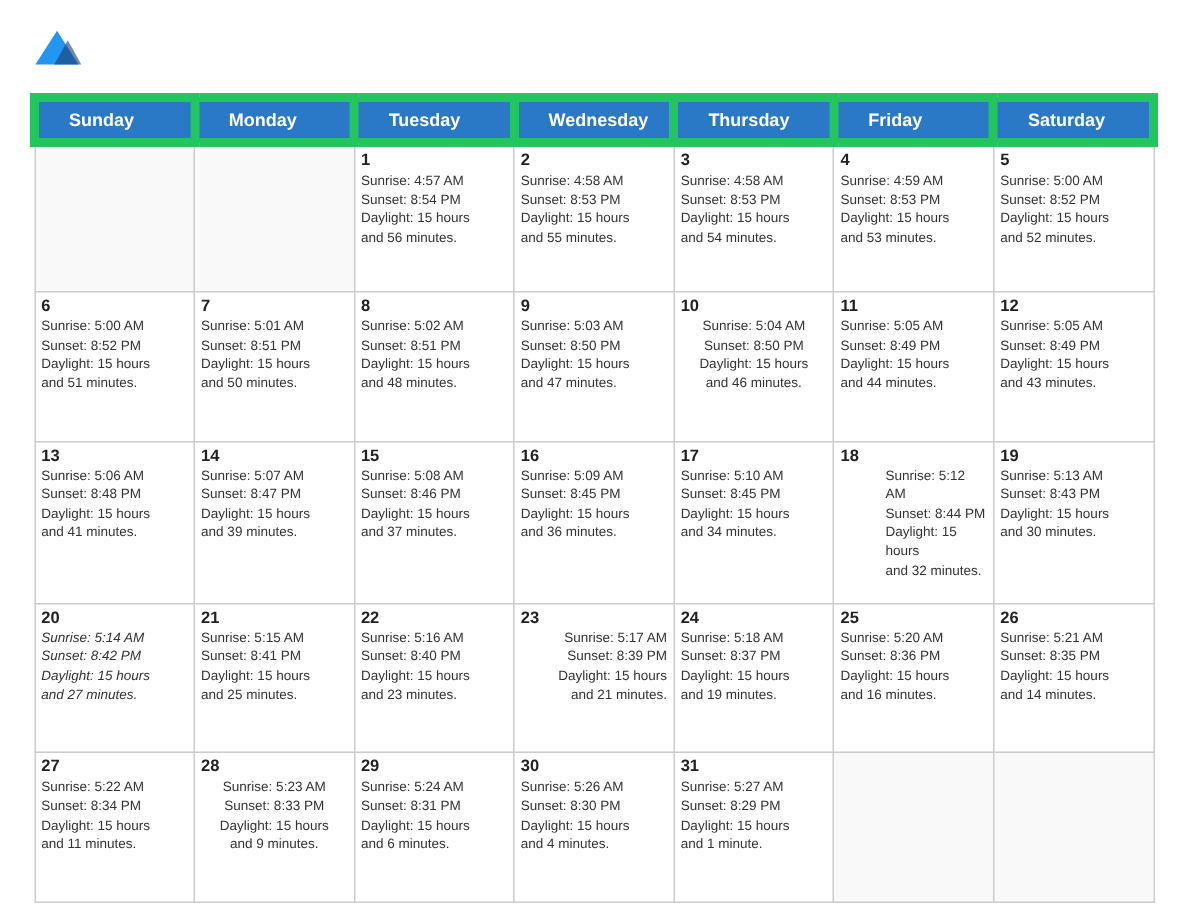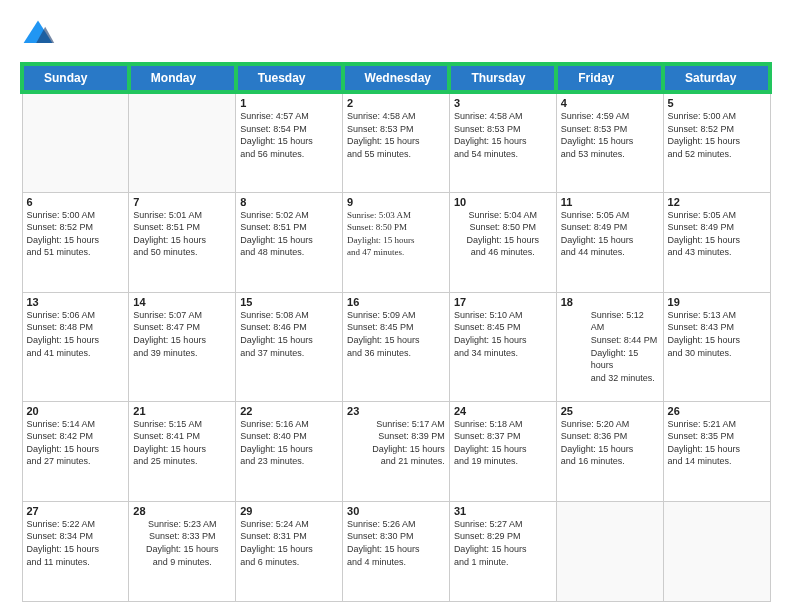--- a/index.html
+++ b/index.html
@@ -62,21 +62,21 @@
       width: 100%;
       table-layout: fixed;
     }
     .calendar th {
       background-color: #2979c7;
       color: #fff;
       font-size: 12px;
       font-weight: bold;
       padding: 5px 20px;
       text-align: left;
-      border: 4px solid #22c55e;
+      border: 6px solid #22c55e;
     }
     .calendar td {
       border: 1px solid #ccc;
       vertical-align: top;
       padding: 3px 4px;
       font-size: 9.5px;
       color: #222;
       background: #fff;
       height: 88px;
     }
@@ -188,21 +188,21 @@
           </td>
           <td>
             <div class="day-num">8</div>
             <div class="day-info" style="white-space: pre-line;">Sunrise: 5:02 AM
 Sunset: 8:51 PM
 Daylight: 15 hours
 and 48 minutes.</div>
           </td>
           <td>
             <div class="day-num">9</div>
-            <div class="day-info" style="white-space: pre-line; font-family: Liberation Serif, serif;">Sunrise: 5:03 AM
+            <div class="day-info" style="white-space: pre-line;">Sunrise: 5:03 AM
 Sunset: 8:50 PM
 Daylight: 15 hours
 and 47 minutes.</div>
           </td>
           <td>
             <div class="day-num">10</div>
             <div class="day-info" style="white-space: pre-line; text-align: center;">Sunrise: 5:04 AM
 Sunset: 8:50 PM
 Daylight: 15 hours
 and 46 minutes.</div>
@@ -269,21 +269,21 @@
             <div class="day-num">19</div>
             <div class="day-info" style="white-space: pre-line;">Sunrise: 5:13 AM
 Sunset: 8:43 PM
 Daylight: 15 hours
 and 30 minutes.</div>
           </td>
         </tr>
         <tr class="week-row">
           <td>
             <div class="day-num">20</div>
-            <div class="day-info" style="white-space: pre-line;">Sunrise: 5:14 AM
+            <div class="day-info" style="white-space: pre-line; font-style: italic;">Sunrise: 5:14 AM
 Sunset: 8:42 PM
 Daylight: 15 hours
 and 27 minutes.</div>
           </td>
           <td>
             <div class="day-num">21</div>
             <div class="day-info" style="white-space: pre-line;">Sunrise: 5:15 AM
 Sunset: 8:41 PM
 Daylight: 15 hours
 and 25 minutes.</div>

